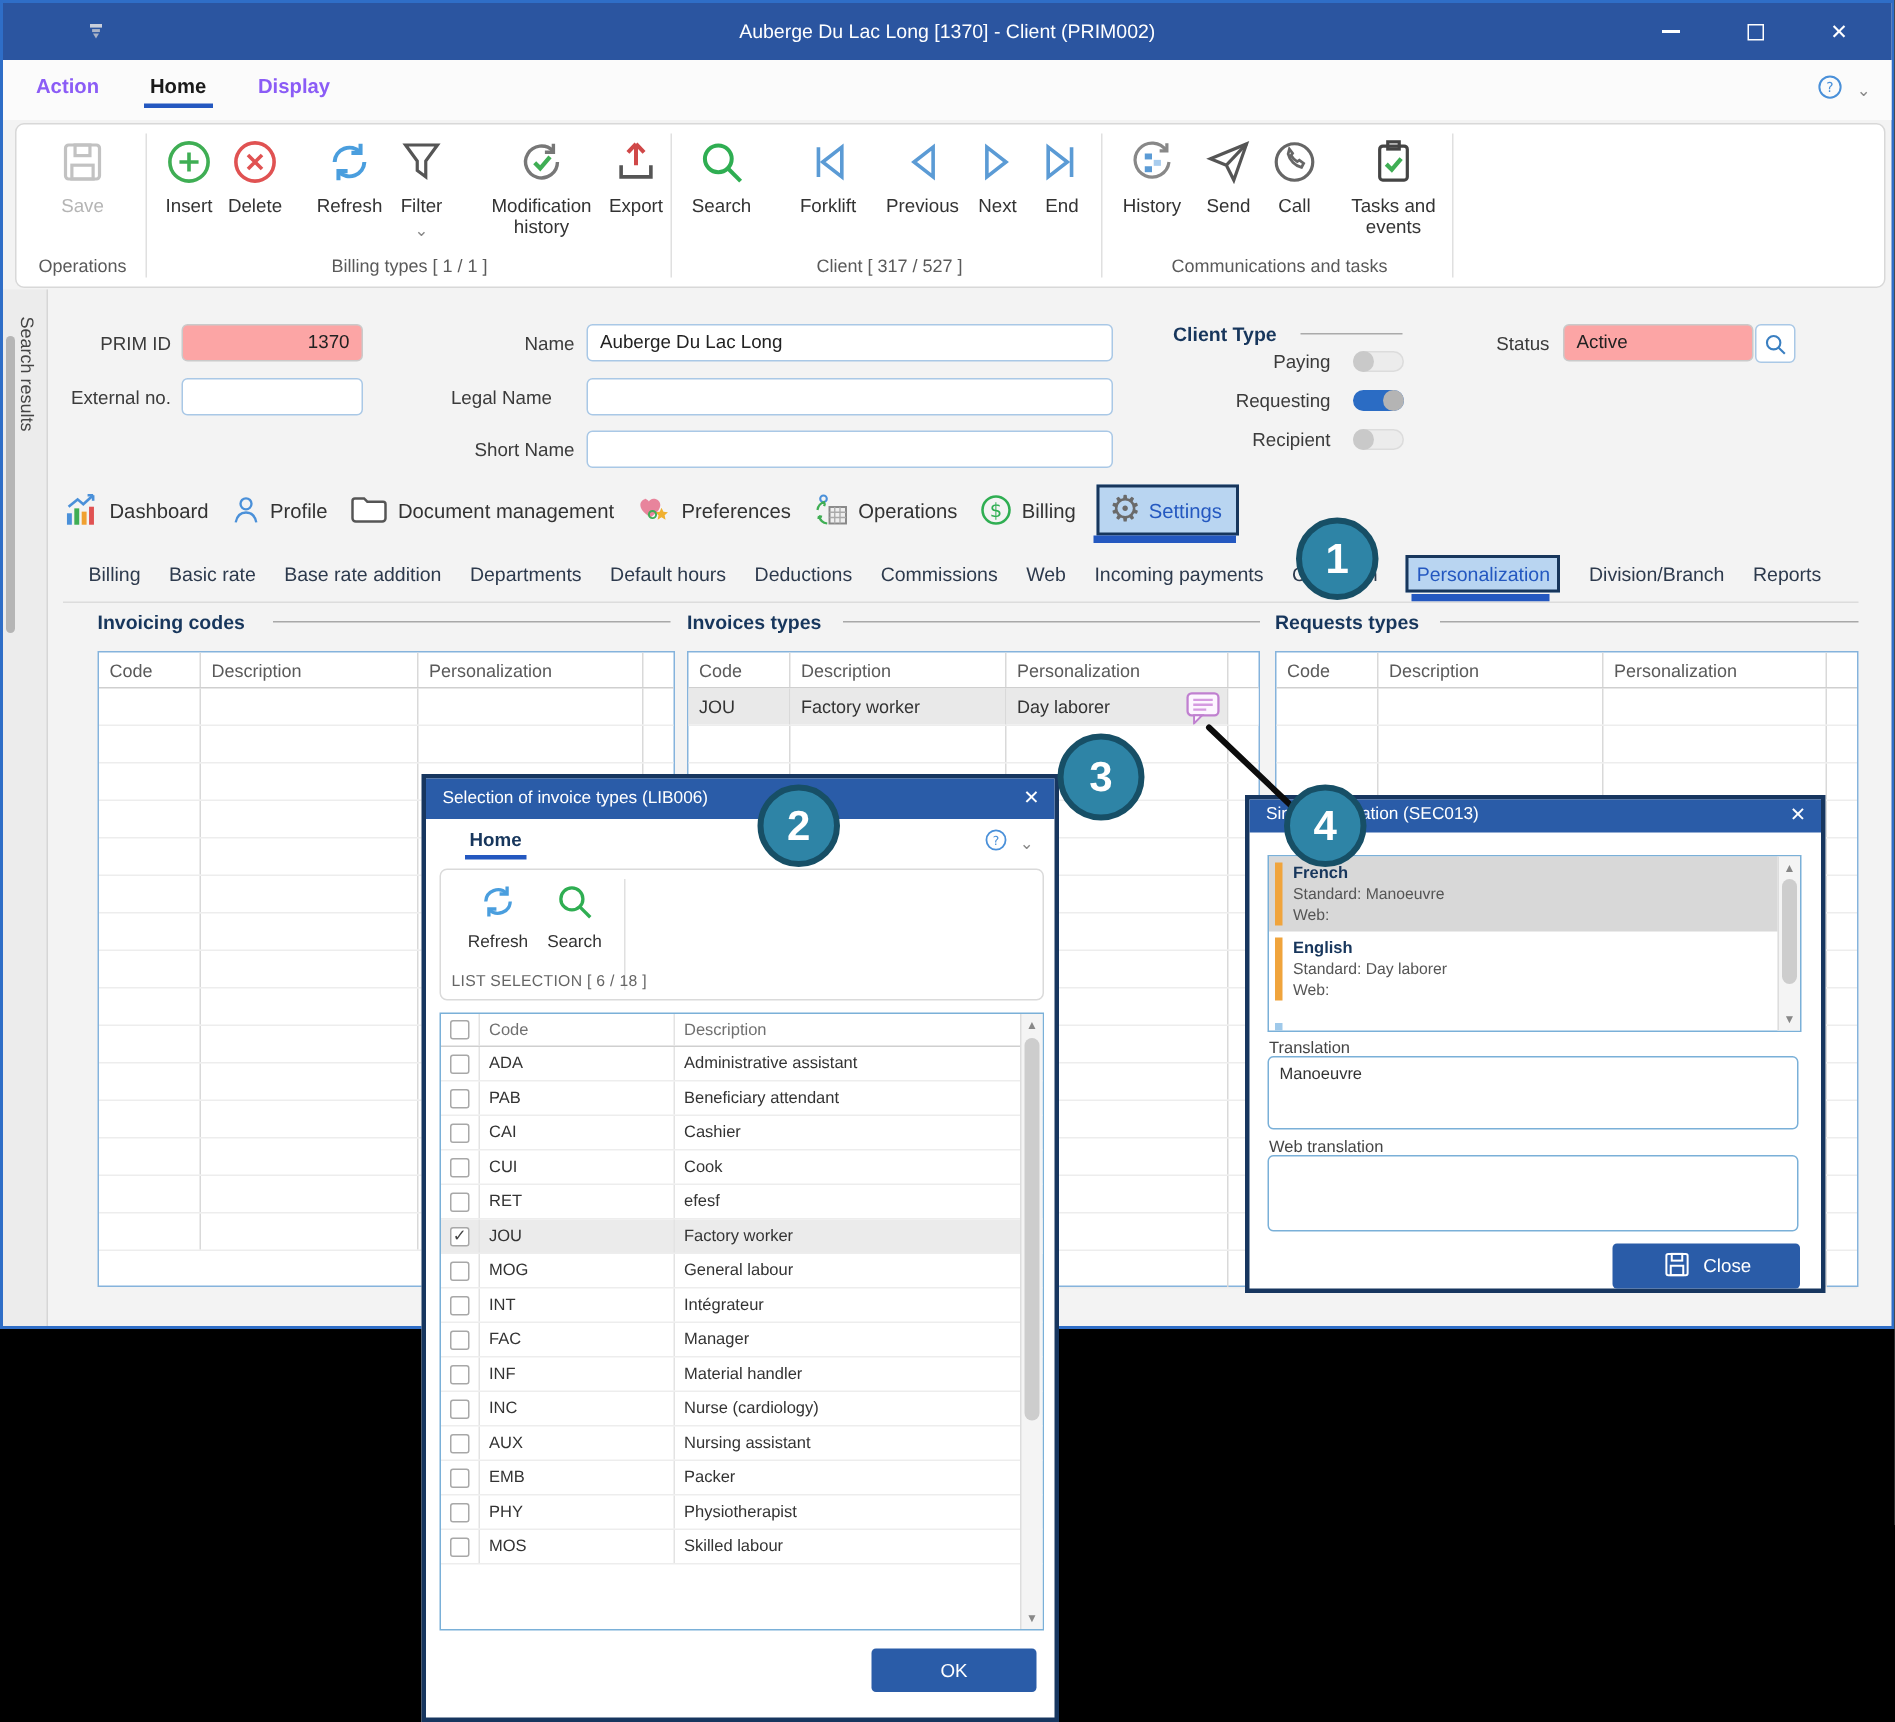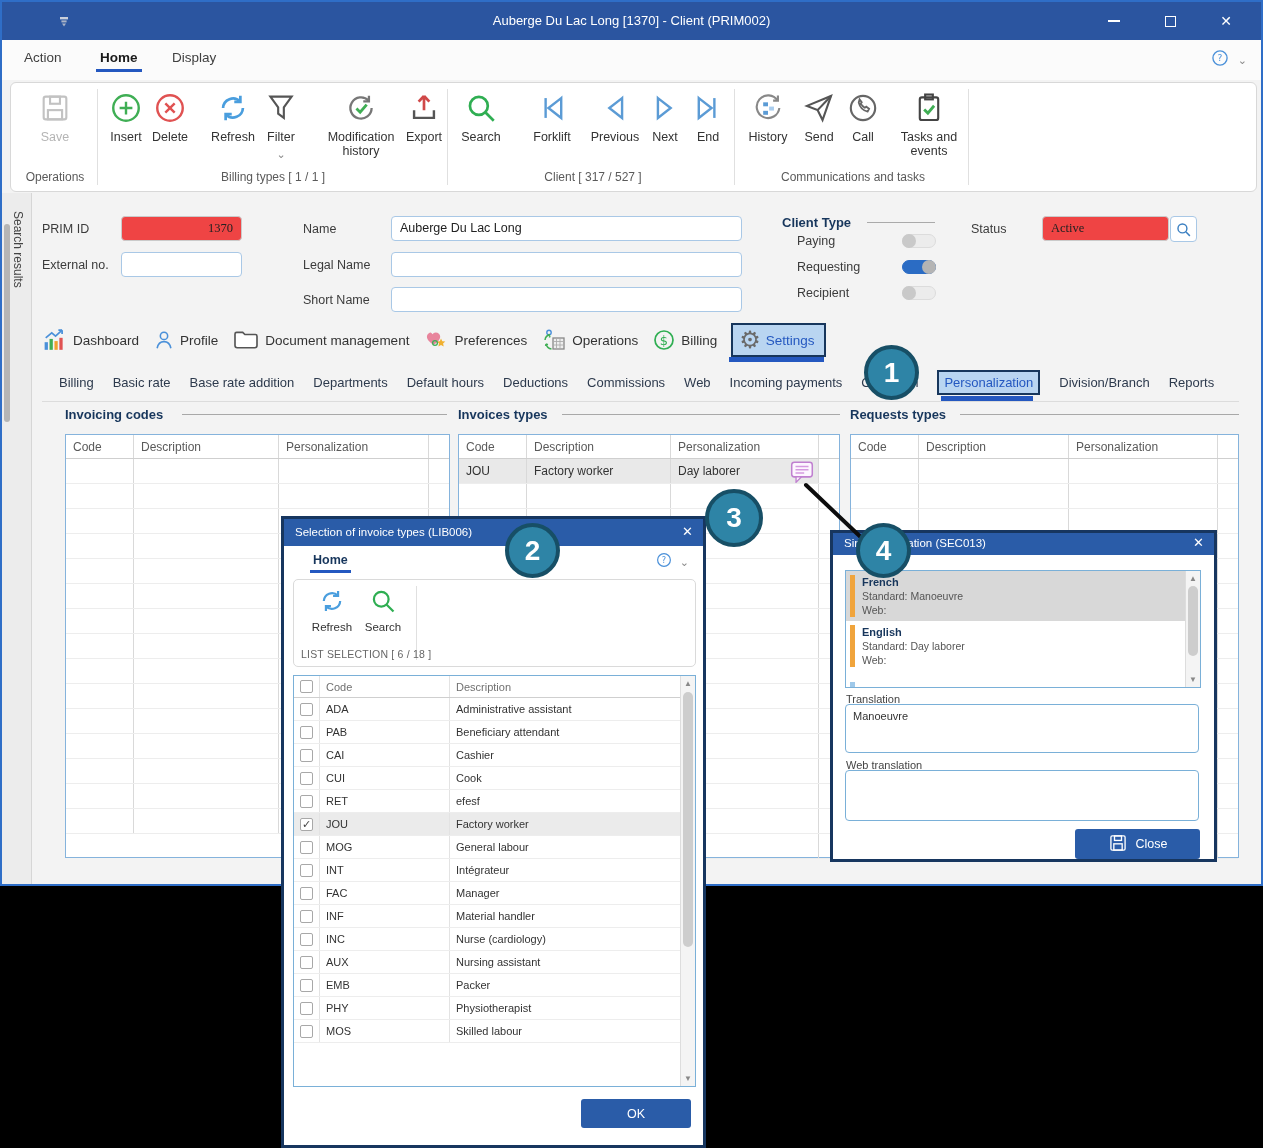--- a/index.html
+++ b/index.html
@@ -14,45 +14,45 @@
   .titlebar .title { position:absolute; left:0; right:0; top:11px; text-align:center;
     color:#fff; font-size:13px; }
   .pin-icon { position:absolute; left:56px; top:12px; }
   .win-controls { position:absolute; right:8px; top:0; height:38px; display:flex; align-items:center; gap:26px; padding-right:12px; }
   .win-btn { width:30px; height:26px; display:flex; align-items:center; justify-content:center; color:#fff; font-size:14px; }
   .min-glyph { width:12px; border-top:2px solid #fff; display:inline-block; }
   .max-glyph { width:11px; height:11px; border:1.6px solid #fff; display:inline-block; }
 
   
   .ribbon-tabs { position:absolute; left:0; top:38px; right:0; height:40px; background:#fbfbfb; }
-  .rtab { position:absolute; top:10px; font-size:13.5px; color:#404040; }
+  .rtab { position:absolute; top:10px; font-size:13.5px; color:#8b5cf6;font-weight:bold; }
   .rtab.active { font-weight:bold; color:#1a1a1a; }
   .rtab.active::after { content:""; position:absolute; left:-4px; right:-4px; bottom:-7px; height:3px; background:#2458c0; }
   .ribbon-help { position:absolute; right:14px; top:8px; display:flex; gap:8px; align-items:center; }
   .chev { color:#888; font-size:11px; }
 
   .ribbon-box { position:absolute; left:8px; top:80px; width:1247px; height:110px; background:#fff;
     border:1px solid #d8d8d8; border-radius:6px; }
   .rsep { position:absolute; top:6px; bottom:6px; width:1px; background:#e0e0e0; }
   .rbtn { position:absolute; top:7px; transform:translateX(-50%); text-align:center; width:86px; }
   .rbtn .ric { display:block; height:38px; }
   .rbtn .rlab { display:block; font-size:12.5px; color:#333; line-height:1.15; margin-top:2px; }
   .rbtn.disabled .rlab { color:#b5b5b5; }
   .rgrouplab { position:absolute; bottom:7px; transform:translateX(-50%); font-size:12px; color:#5a5a5a; white-space:nowrap; }
 
   
   .search-strip { position:absolute; left:0; top:191px; width:30px; bottom:0; background:#ececec; border-right:1px solid #d6d6d6; }
   .search-strip .vtext { position:absolute; left:9px; top:18px; writing-mode:vertical-rl; font-size:12px; color:#444; }
   .strip-thumb { position:absolute; left:2px; top:31px; width:6px; height:198px; background:#b5b5b5; border-radius:3px; }
 
   
-  .flabel { position:absolute; font-size:12.5px; color:#3b3b3b; }
+  .flabel { position:absolute; font-size:12.5px; color:#3b3b3b; text-align:right; }
   .finput { position:absolute; height:25px; background:#fff; border:1.5px solid #a9c8e6; border-radius:4px;
     font-size:12.5px; color:#222; padding:4px 8px; }
-  .finput.readonly { background:#ef4444; border-color:#cacaca;font-family:Liberation Serif, serif; }
+  .finput.readonly { background:#fca5a5; border-color:#cacaca; }
   .right-al { text-align:right; }
   .group-hdr { position:absolute; font-size:13px; font-weight:bold; color:#17365c; }
   .hline { position:absolute; border-top:1px solid #aaa; }
   .toggle { position:absolute; width:34px; height:14px; border-radius:7px; background:#ececec; border:1px solid #dcdcdc; }
   .toggle .knob { position:absolute; top:-1px; left:-1px; width:14px; height:14px; border-radius:50%; background:#c9c9c9; }
   .toggle.on { background:#2b6cc4; border-color:#2b6cc4; }
   .toggle.on .knob { left:auto; right:-1px; background:#b4b4b4; }
   .status-btn { position:absolute; width:27px; height:26px; background:#fff; border:1.5px solid #a9c8e6; border-radius:4px;
     display:flex; align-items:center; justify-content:center; }
 
@@ -369,21 +369,21 @@
       <div class="strip-thumb"></div>
     </div>
 
     <span class="flabel" style="left:40px;top:220px;width:72px">PRIM ID</span>
     <div class="finput readonly right-al" style="left:119px;top:214px;width:121px">1370</div>
     <span class="flabel" style="left:40px;top:256px;width:72px">External no.</span>
     <div class="finput" style="left:119px;top:250px;width:121px"></div>
 
     <span class="flabel" style="left:301px;top:220px;width:80px">Name</span>
     <div class="finput" style="left:389px;top:214px;width:351px">Auberge Du Lac Long</div>
-    <span class="flabel" style="left:301px;top:256px;width:80px">Legal Name</span>
+    <span class="flabel" style="left:286px;top:256px;width:80px">Legal Name</span>
     <div class="finput" style="left:389px;top:250px;width:351px"></div>
     <span class="flabel" style="left:301px;top:291px;width:80px">Short Name</span>
     <div class="finput" style="left:389px;top:285px;width:351px"></div>
 
     <span class="group-hdr" style="left:780px;top:213px">Client Type</span>
     <div class="hline" style="left:865px;top:220px;width:68px"></div>
     <span class="flabel" style="left:795px;top:232px;width:90px">Paying</span>
     <div class="toggle" style="left:900px;top:232px">
         <div class="knob"></div>
       </div>

